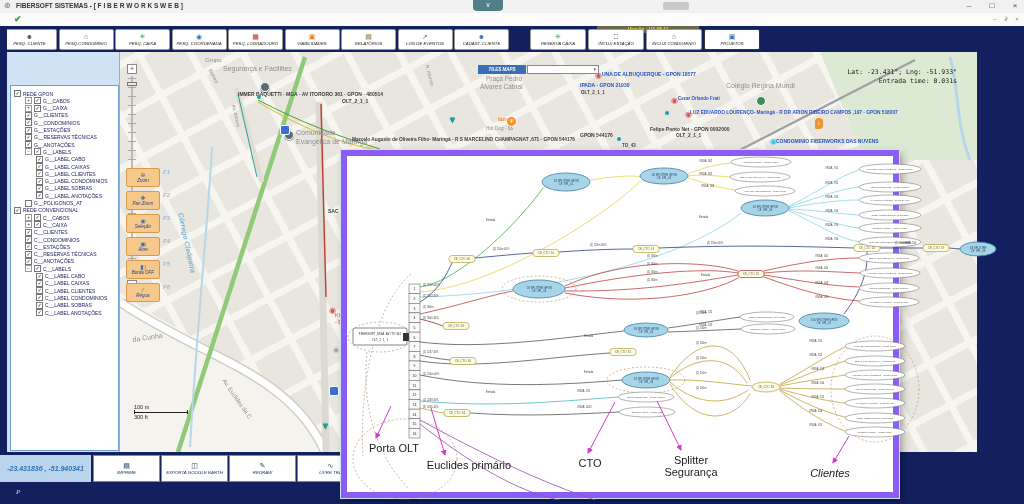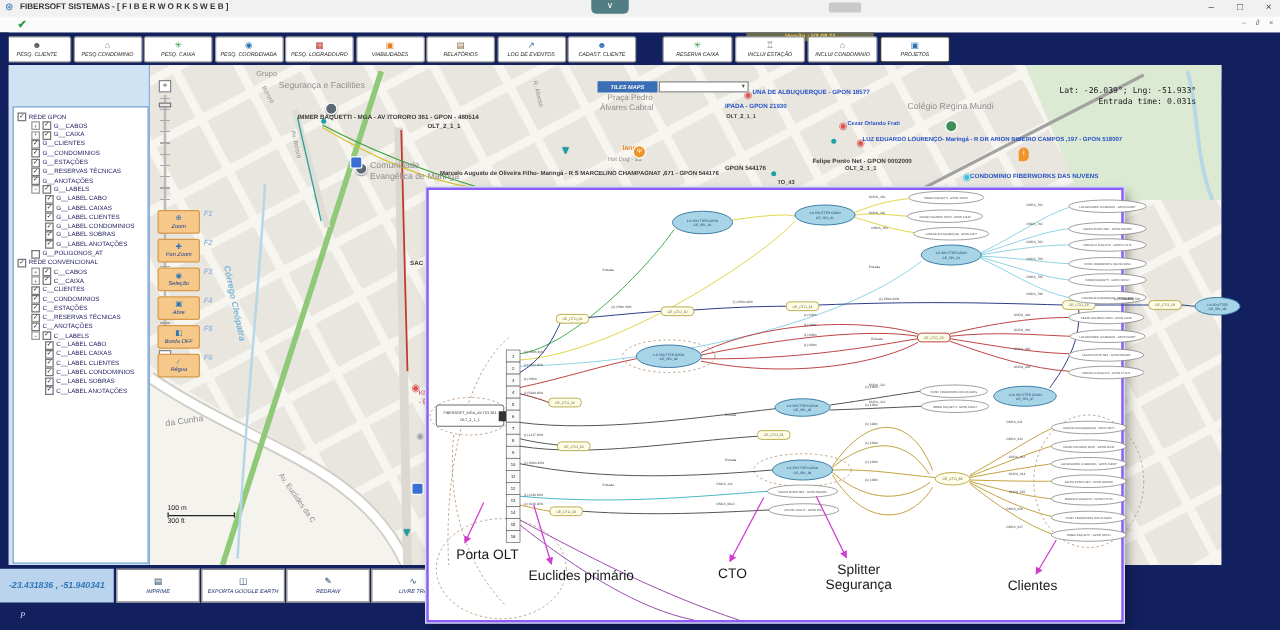--- a/index.html
+++ b/index.html
@@ -83,21 +83,21 @@
   
   #coords{left:0;top:3px;width:91px;height:27px;background:#bad4ee;color:#2e75b6;
           font:bold italic 7px "Liberation Sans",sans-serif;display:flex;align-items:center;justify-content:center;}
   .fbtn{top:3px;width:67px;height:27px;background:#fff;border:1px solid #888;box-sizing:border-box;
         display:flex;flex-direction:column;align-items:center;justify-content:center;gap:1px;cursor:pointer;}
   .fbtn .ic{font-size:7px;line-height:7px;color:#16365c;}
   .fbtn .lb{font:italic 4.4px "Liberation Sans",sans-serif;color:#1a2f6e;white-space:nowrap;}
   #pmark{left:16px;top:36px;color:#c8d4f0;font:italic 7px "Liberation Serif",serif;position:absolute;}
   
   #overlay{left:341px;top:150px;width:558px;height:348px;background:#fff;
-           border:2px solid #8b5cf6;box-sizing:border-box;box-shadow:0 0 0 1px #cfe2f3, 3px 4px 8px rgba(0,0,0,.35);z-index:10;}
+           border:6px solid #8b5cf6;box-sizing:border-box;box-shadow:0 0 0 1px #cfe2f3, 3px 4px 8px rgba(0,0,0,.35);z-index:10;}
   .leg{position:absolute;transform:translateX(-50%);font-size:11px;color:#1a1a1a;text-align:center;
        white-space:pre;line-height:12px;}
   
   .pin{position:absolute;}
   .poi{width:8px;height:8px;border-radius:50%;background:#5a6b75;border:1px solid #fff;box-shadow:0 1px 1px rgba(0,0,0,.4);}
   .poig{width:8px;height:8px;border-radius:50%;background:#3e8e5a;border:1px solid #fff;}
   .tri{color:#17a2a8;font-size:9px;line-height:9px;text-shadow:0 0 1px #0a4f52;}
   .food{width:9px;height:9px;border-radius:50%;background:#f0932b;border:1px solid #fff;color:#fff;
         font-size:5px;text-align:center;line-height:9px;}
   .sq{width:8px;height:8px;border-radius:2px;background:#3b6fd4;border:1px solid #fff;}
@@ -475,21 +475,21 @@
         <div class="pin pgray" style="left: 213px; top: 294px;">◉</div>
         <div class="pin sq" style="left: 209px; top: 334px;"></div>
         <div class="pin tri" style="left: 201px; top: 370px;">▼</div>
         <div class="pin dot" style="left: 137px; top: 43px;"></div>
       </div>
     
     <div id="tilesbox" class="abs">TILES MAPS</div>
     <div id="tilessel" class="abs">▾</div>
     
     <div id="status">
-      <div>Lat: -26.039°; Lng: -51.933°</div>
+      <div>Lat: -23.431°; Lng: -51.933°</div>
       <div>Entrada time: 0.031s</div>
     </div>
     
     <div class="zbtn abs" style="top:12px">+</div>
     <div id="ztrack" class="abs"></div>
     <div id="zticks" class="abs"></div>
     <div id="zhandle" class="abs"></div>
     <div class="zbtn abs" style="top:228px">−</div>
     <div id="tools">
         <div class="tool abs" style="top: 116px;">
@@ -821,17 +821,17 @@
           <line x1="310" y1="245" x2="334" y2="294" stroke="#cf3ccf" stroke-width="1" marker-end="url(#arr)"></line>
           <line x1="502" y1="280" x2="486" y2="307" stroke="#cf3ccf" stroke-width="1" marker-end="url(#arr)"></line>
         </g>
     </svg>
     <div id="legend">
         <div class="leg" style="left: 47px; top: 286px;">Porta OLT</div>
         <div class="leg" style="left: 122px; top: 303px;">Euclides primário</div>
         <div class="leg" style="left: 243px; top: 301px;">CTO</div>
         <div class="leg" style="left: 344px; top: 298px;">Splitter
 Segurança</div>
-        <div class="leg" style="left: 483px; top: 311px;">Clientes</div>
+        <div class="leg" style="left: 483px; top: 311px; font-style: italic;">Clientes</div>
       </div>
   </div>
 
 </div>
 
 </body></html>

